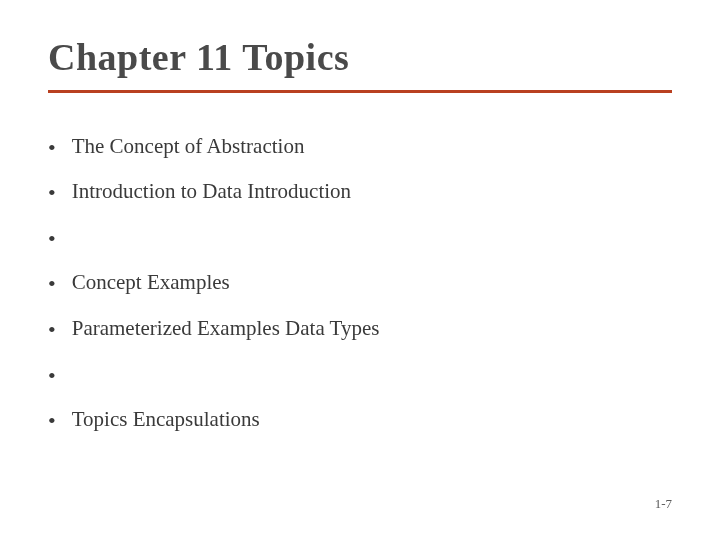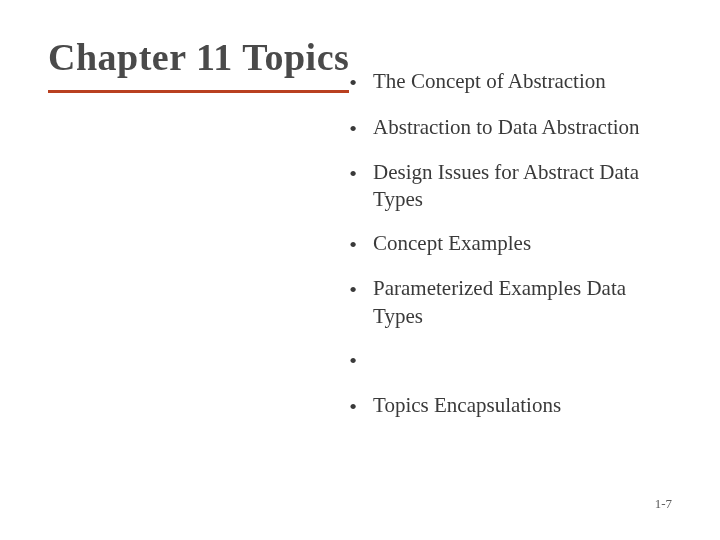--- a/index.html
+++ b/index.html
@@ -15,20 +15,21 @@
       font-family: 'Georgia', 'Times New Roman', serif;
       overflow: hidden;
     }
 
     .slide-container {
       width: 720px;
       height: 540px;
       background: #ffffff;
       padding: 36px 48px 28px 48px;
       display: flex;
+      flex-direction: column;
     }
 
     .title-section {
       margin-bottom: 8px;
     }
 
     .slide-title {
       font-size: 38px;
       font-weight: bold;
       color: #4a4a4a;
@@ -100,25 +101,24 @@
   </div>
 
   <div class="content-section">
     <ul class="bullet-list">
     <li>
           <span class="bullet-dot">•</span>
           <span class="bullet-text">The Concept of Abstraction</span>
         </li>
         <li>
           <span class="bullet-dot">•</span>
-          <span class="bullet-text">Abstraction to Data Abstraction</span>
+          <span class="bullet-text">Introduction to Data Introduction</span>
         </li>
         <li>
           <span class="bullet-dot">•</span>
-          <span class="bullet-text">Design Issues for Abstract Data Types</span>
         </li>
         <li>
           <span class="bullet-dot">•</span>
           <span class="bullet-text">Concept Examples</span>
         </li>
         <li>
           <span class="bullet-dot">•</span>
           <span class="bullet-text">Parameterized Examples Data Types</span>
         </li>
         <li>

